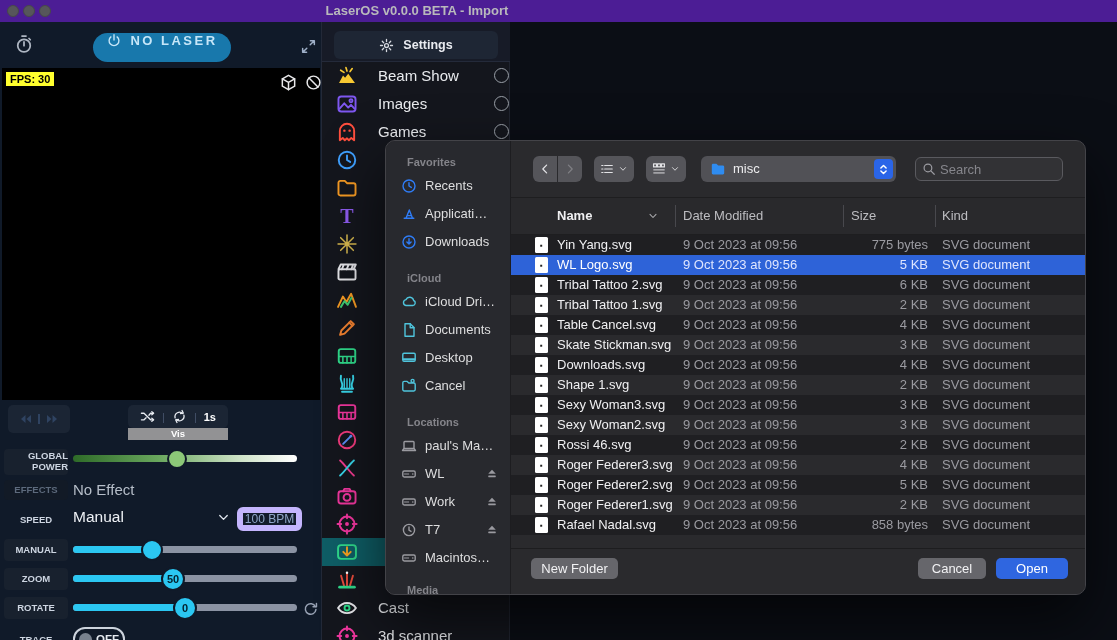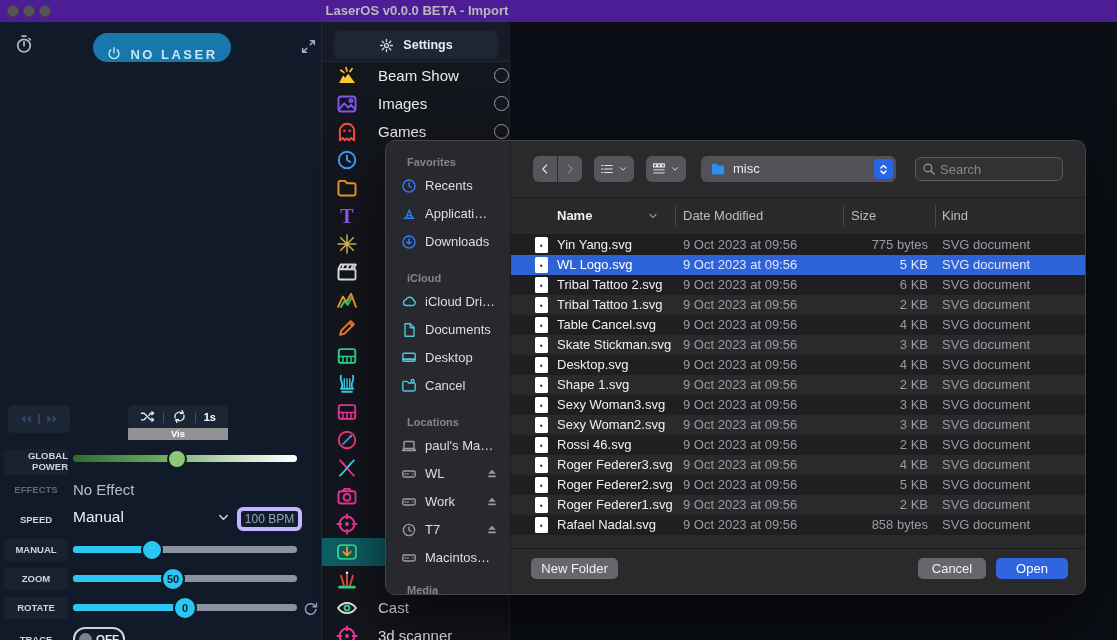--- a/index.html
+++ b/index.html
@@ -12,40 +12,40 @@
   .titlebar { position:absolute; left:0; top:0; width:1117px; height:22px; background:#4c1d95; }
   .tlight { position:absolute; top:5px; width:12px; height:12px; border-radius:50%; background:#56565a; border:1px solid #47474b; }
   .win-title { position:absolute; left:417px; top:0; transform:translateX(-50%); line-height:22px;
     font-size:13px; font-weight:700; color:#b9b9bc; white-space:nowrap; }
 
   
   .left-panel { position:absolute; left:0; top:22px; width:322px; height:618px; background:#101a29; border-right:1px solid #232938; }
   .ic { display:inline-flex; align-items:center; justify-content:center; }
   .ic svg { display:block; }
   .nolaser { position:absolute; left:93px; top:11px; width:138px; height:29px; border-radius:15px;
-    background:#1878ac; color:#c6e6f8; display:flex; align-items:flex-end; justify-content:center; gap:8px;
+    background:#1878ac; color:#c6e6f8; display:flex; align-items:flex-start; justify-content:center; gap:8px;
     font-size:13px; font-weight:700; letter-spacing:2.5px; }
   .preview { position:absolute; left:2px; top:46px; width:318px; height:332px; background:#000; }
   .fps { position:absolute; left:4px; top:4px; background:#ffff2e; color:#000; font-size:11px; font-weight:700; padding:1px 4px; }
   .cluster { position:absolute; background:#1b2534; border-radius:5px; display:flex; align-items:center; }
   .sep { color:#46546b; font-size:11px; }
   .vis-tab { position:absolute; left:128px; top:406px; width:100px; height:12px; background:#929294;
     color:#fff; font-size:9.5px; font-weight:700; text-align:center; line-height:12px; }
   .chip { position:absolute; left:4px; width:64px; background:#18212e; border-radius:4px; color:#cdd5e1;
     font-size:9.5px; font-weight:700; display:flex; align-items:center; justify-content:center; text-align:right; line-height:1.15; }
   .chip.dim { color:#5d6a7c; background:#121a26; }
   .plain-label { background:transparent; }
   .track { position:absolute; left:73px; width:224px; height:7px; border-radius:4px; background:#8b93a3; }
   .track .fill { position:absolute; left:0; top:0; height:7px; border-radius:4px; background:#2bc7f2; }
   .knob { position:absolute; top:50%; transform:translateY(-50%); border-radius:50%; background:#2bc7f2;
     border:2px solid #101a29; color:#04222e; font-size:11px; font-weight:700; display:flex; align-items:center; justify-content:center; }
   .gp-track { background:linear-gradient(90deg,#2e6b28,#69a75d 38%,#cfe3c8 75%,#ffffff); }
   .gp-knob { background:#8cc878; }
   .value-text { color:#b6bec9; font-size:15px; }
-  .bpm { position:absolute; left:237px; top:485px; width:65px; height:24px; background:#131c2b; border:4px solid #c4b5fd;
+  .bpm { position:absolute; left:237px; top:485px; width:65px; height:24px; background:#131c2b; border:6px solid #c4b5fd;
     border-radius:6px; color:#8fa6c8; font-size:12px; display:flex; align-items:center; justify-content:center; }
   .toggle-off { position:absolute; left:73px; top:605px; width:52px; height:24px; border:2px solid #ccd3dc; border-radius:13px;
     display:flex; align-items:center; gap:4px; padding-left:4px; color:#e6ebf1; font-weight:700; font-size:11.5px; }
   .toggle-off .dot { width:13px; height:13px; border-radius:50%; background:#78828f; }
 
   
   .app-sidebar { position:absolute; left:322px; top:22px; width:188px; height:618px; background:#14161d; border-right:1px solid #20242f; }
   .settings-band { position:absolute; left:0; top:0; width:188px; height:40px; background:#171b27; border-bottom:1px solid #242a3a; }
   .settings-btn { position:absolute; left:12px; top:9px; width:164px; height:28px; background:#1e2634; border-radius:6px;
     display:flex; align-items:center; justify-content:center; gap:9px; color:#e9ebf0; font-size:12.5px; font-weight:700; }
@@ -121,20 +121,35 @@
           </svg>
         </span>
       <span>NO LASER</span>
     </div>
     <span class="ic abs" style="left:300px;top:16px;width:17px;height:17px;color:#9fb0c8">
         <svg viewBox="0 0 16 16" width="100%" height="100%" fill="none" stroke="currentColor" stroke-width="1.4" stroke-linecap="round" stroke-linejoin="round">
           <path d="M9.8 2.5h3.7v3.7M6.2 13.5H2.5V9.8M13.2 2.8L9.6 6.4M2.8 13.2l3.6-3.6"></path>
         </svg>
       </span>
 
+    <div class="preview">
+      <span class="fps">FPS: 30</span>
+      <span class="ic abs" style="left:278px;top:6px;width:17px;height:17px;color:#e8e8ea">
+          <svg viewBox="0 0 16 16" width="100%" height="100%" fill="none" stroke="currentColor" stroke-width="1.4" stroke-linecap="round" stroke-linejoin="round">
+            <path d="M8 1.2l5.8 3.3v7L8 14.8l-5.8-3.3v-7z"></path>
+            <path d="M2.2 4.5L8 7.9l5.8-3.4M8 7.9v6.9"></path>
+          </svg>
+        </span>
+      <span class="ic abs" style="left:303px;top:6px;width:17px;height:17px;color:#e8e8ea">
+          <svg viewBox="0 0 16 16" width="100%" height="100%" fill="none" stroke="currentColor" stroke-width="1.4" stroke-linecap="round" stroke-linejoin="round">
+            <circle cx="8" cy="8" r="6"></circle>
+            <path d="M3.8 3.8l8.4 8.4"></path>
+          </svg>
+        </span>
+    </div>
 
     <div class="cluster" style="left:8px;top:383px;width:62px;height:28px;justify-content:center;gap:5px">
       <span class="ic" style="width:16px;height:16px;color:#2f4361">
           <svg viewBox="0 0 16 16" width="100%" height="100%" fill="none" stroke="currentColor" stroke-width="1.4" stroke-linecap="round" stroke-linejoin="round">
             <path d="M8.5 4L4 8l4.5 4zM14 4L9.5 8l4.5 4z" fill="currentColor" stroke="none"></path>
           </svg>
         </span>
       <span style="width:2px;height:10px;background:#2f4361"></span>
       <span class="ic" style="width:16px;height:16px;color:#2f4361">
           <svg viewBox="0 0 16 16" width="100%" height="100%" fill="none" stroke="currentColor" stroke-width="1.4" stroke-linecap="round" stroke-linejoin="round">
@@ -680,21 +695,21 @@
             </div>
             <div class="frow even" style="top: 100px;">
               <span class="thumb">▪</span>
               <span class="name">Skate Stickman.svg</span>
               <span class="date">9 Oct 2023 at 09:56</span>
               <span class="size">3 KB</span>
               <span class="kind">SVG document</span>
             </div>
             <div class="frow odd" style="top: 120px;">
               <span class="thumb">▪</span>
-              <span class="name">Desktop.svg</span>
+              <span class="name">Downloads.svg</span>
               <span class="date">9 Oct 2023 at 09:56</span>
               <span class="size">4 KB</span>
               <span class="kind">SVG document</span>
             </div>
             <div class="frow even" style="top: 140px;">
               <span class="thumb">▪</span>
               <span class="name">Shape 1.svg</span>
               <span class="date">9 Oct 2023 at 09:56</span>
               <span class="size">2 KB</span>
               <span class="kind">SVG document</span>

